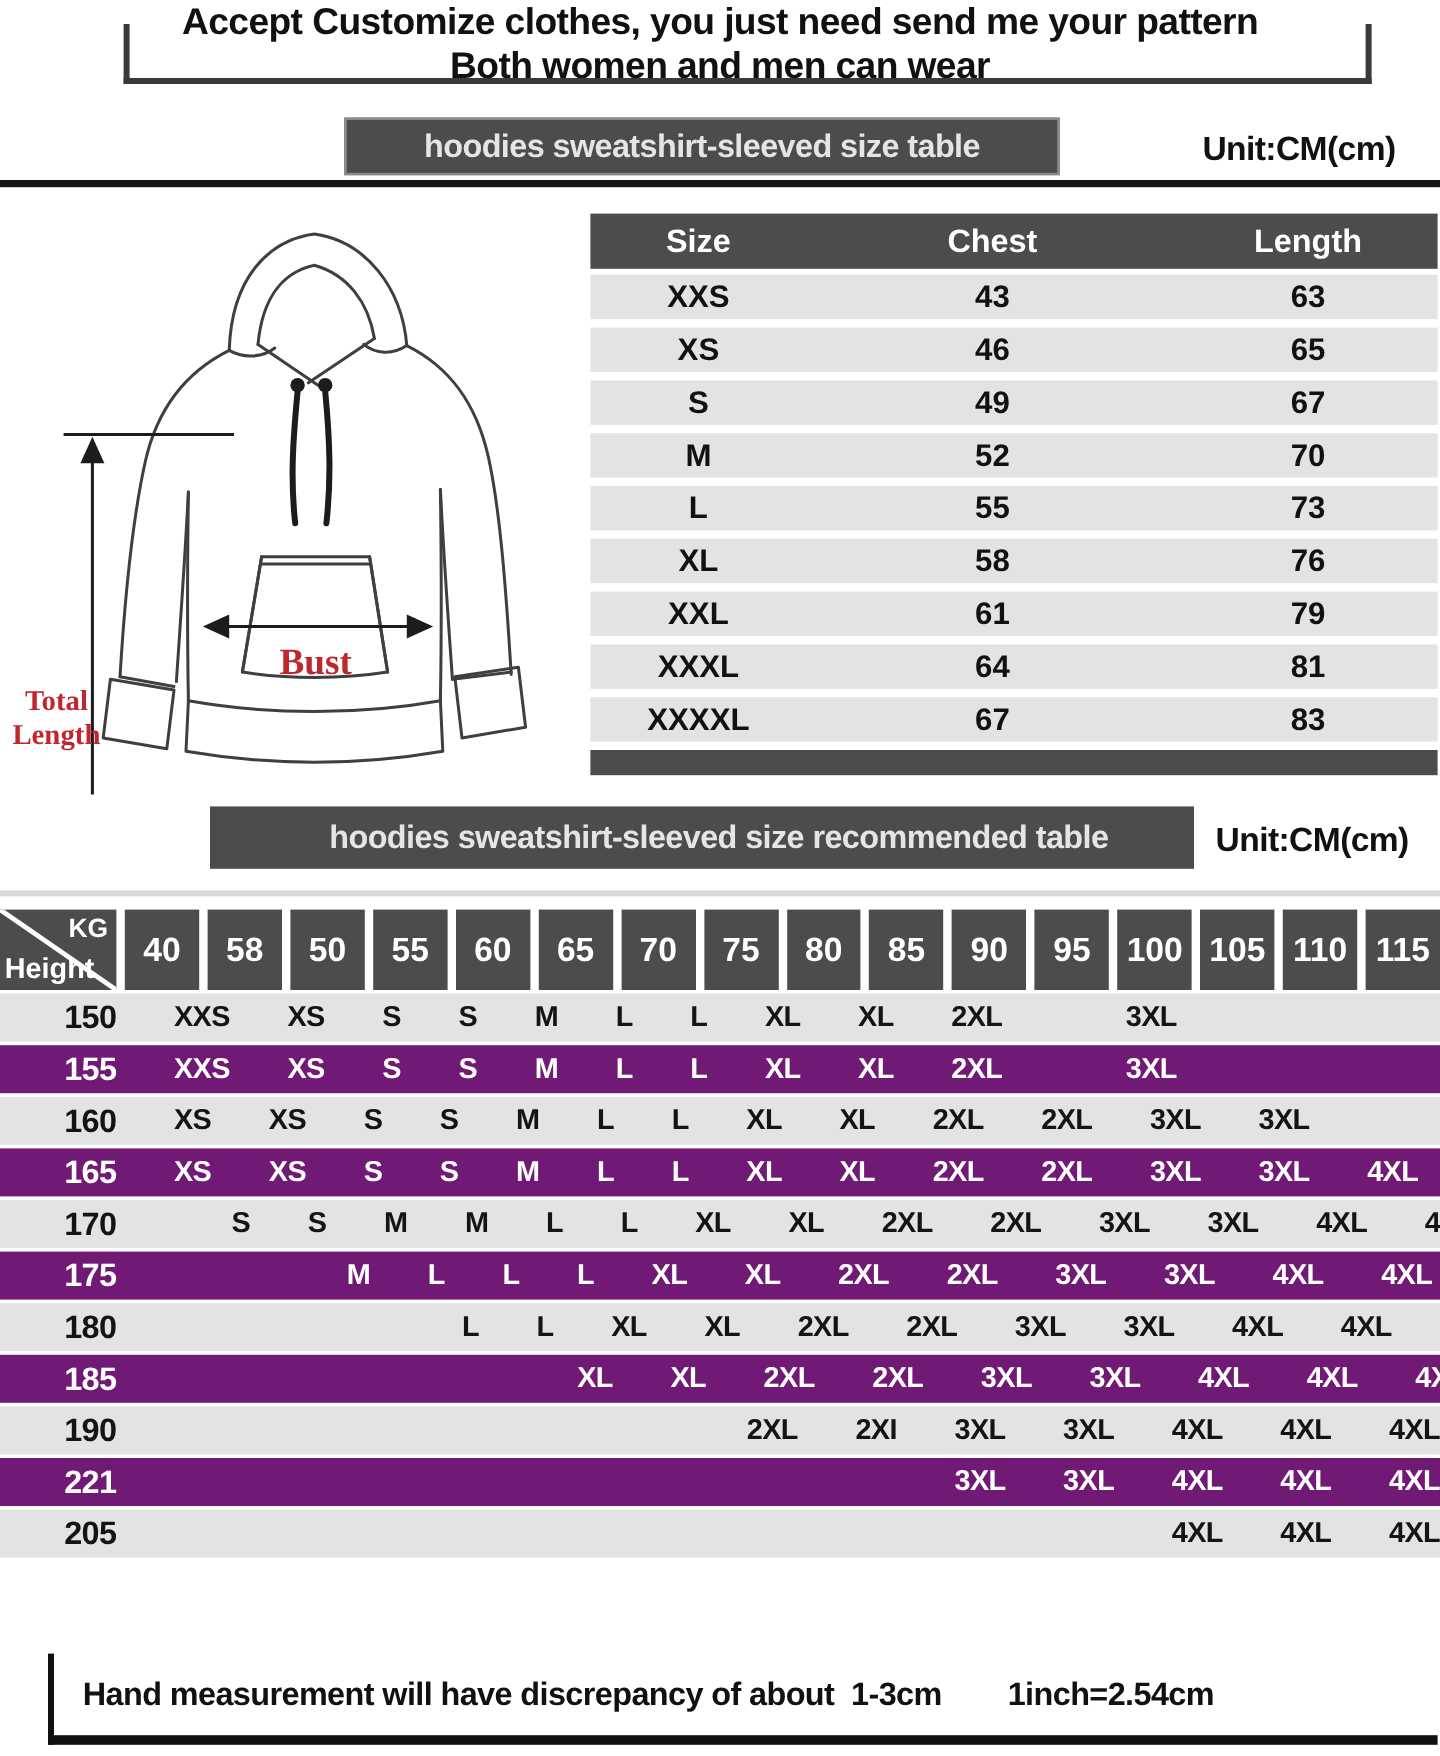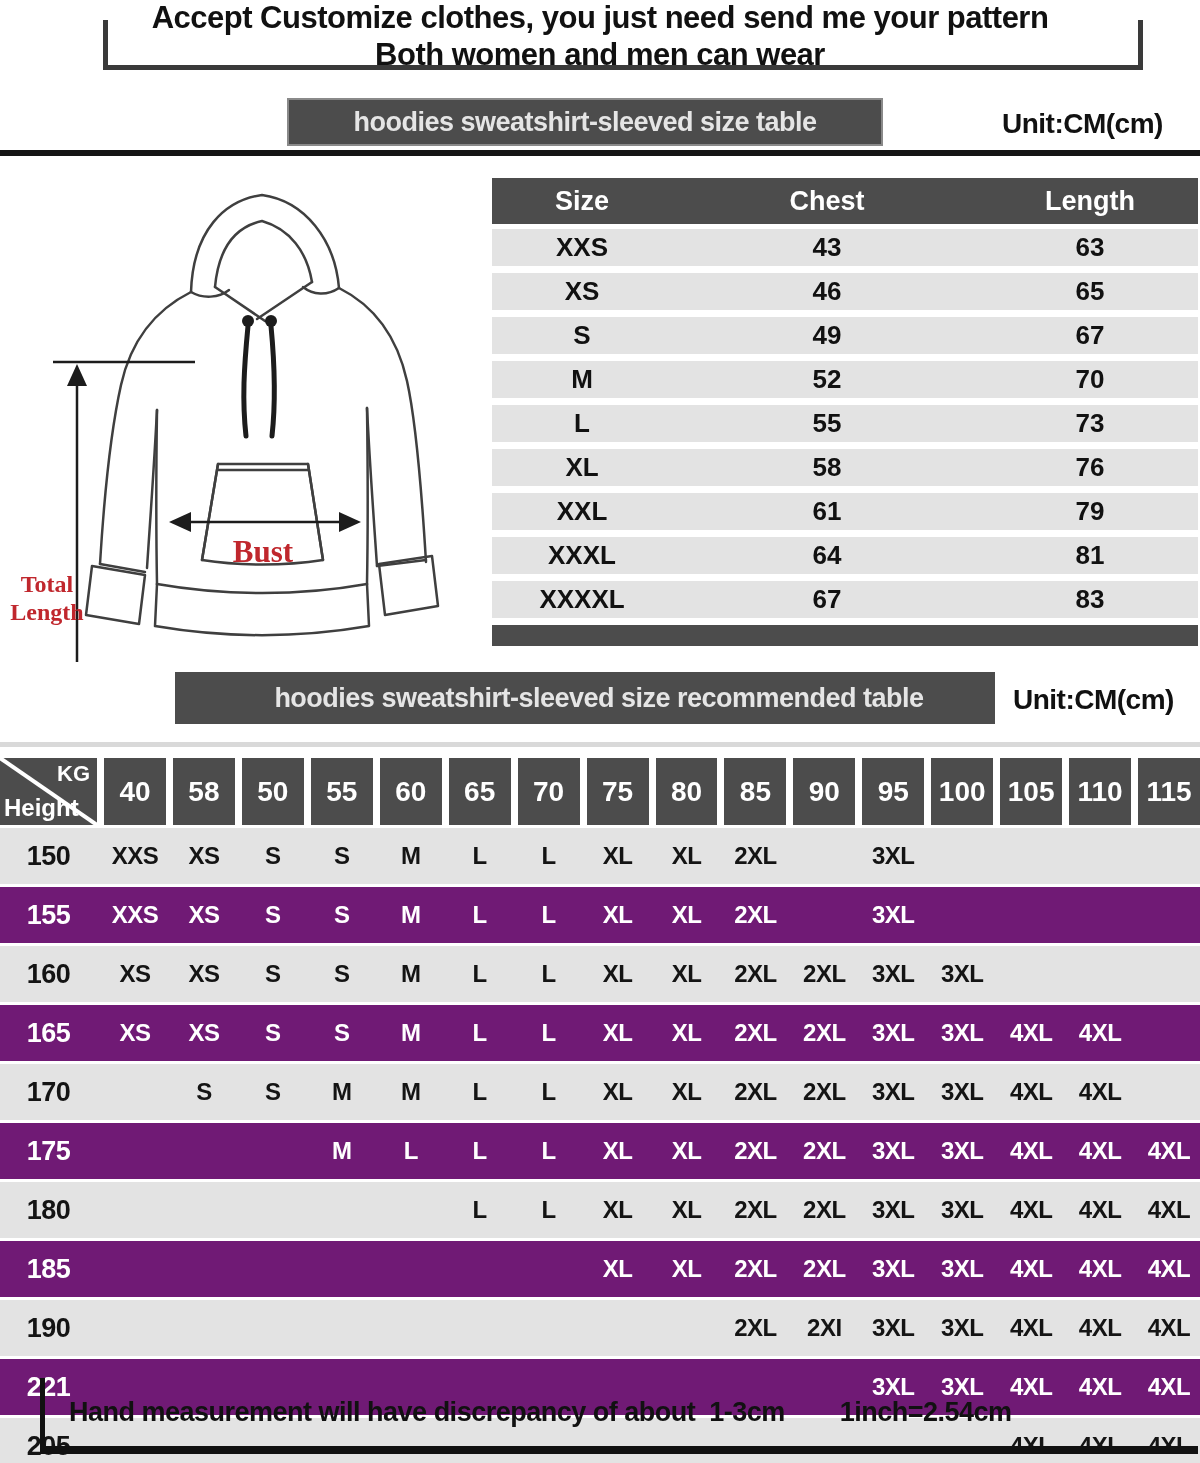--- a/index.html
+++ b/index.html
@@ -59,21 +59,21 @@
   .mx-grid { display:grid; grid-template-columns:97px repeat(16, 1fr); column-gap:7px; }
   .mx-head { height:67px; }
   .mx-hcell {
     background:#4c4c4c; color:#fff; display:flex; align-items:center; justify-content:center;
     font-size:28px;
   }
   .mx-corner { position:relative; background:#4c4c4c; color:#fff; }
   .mx-corner svg { position:absolute; inset:0; width:100%; height:100%; }
   .mx-kg { position:absolute; top:3px; right:7px; font-size:22px; }
   .mx-height-lbl { position:absolute; bottom:3px; left:4px; font-size:24px; }
-  .mx-row { height:56px; margin-top:3px; align-items:center; text-align:center; font-size:24px; letter-spacing:-0.5px; }
+  .mx-row { height:40px; margin-top:3px; align-items:center; text-align:right; font-size:24px; letter-spacing:-0.5px;gap:48px; }
   .mx-row .mx-h { font-size:27px; }
   .mx-light { background:#e3e3e3; color:#141414; }
   .mx-dark  { background:#701a75; color:#fff; }
 
   
   .footer-box {
     position:absolute; top:1378px; left:40px; width:1158px; height:76px;
     border-left:5px solid #111; border-bottom:8px solid #111;
     display:flex; align-items:center; padding-left:24px;
   }

